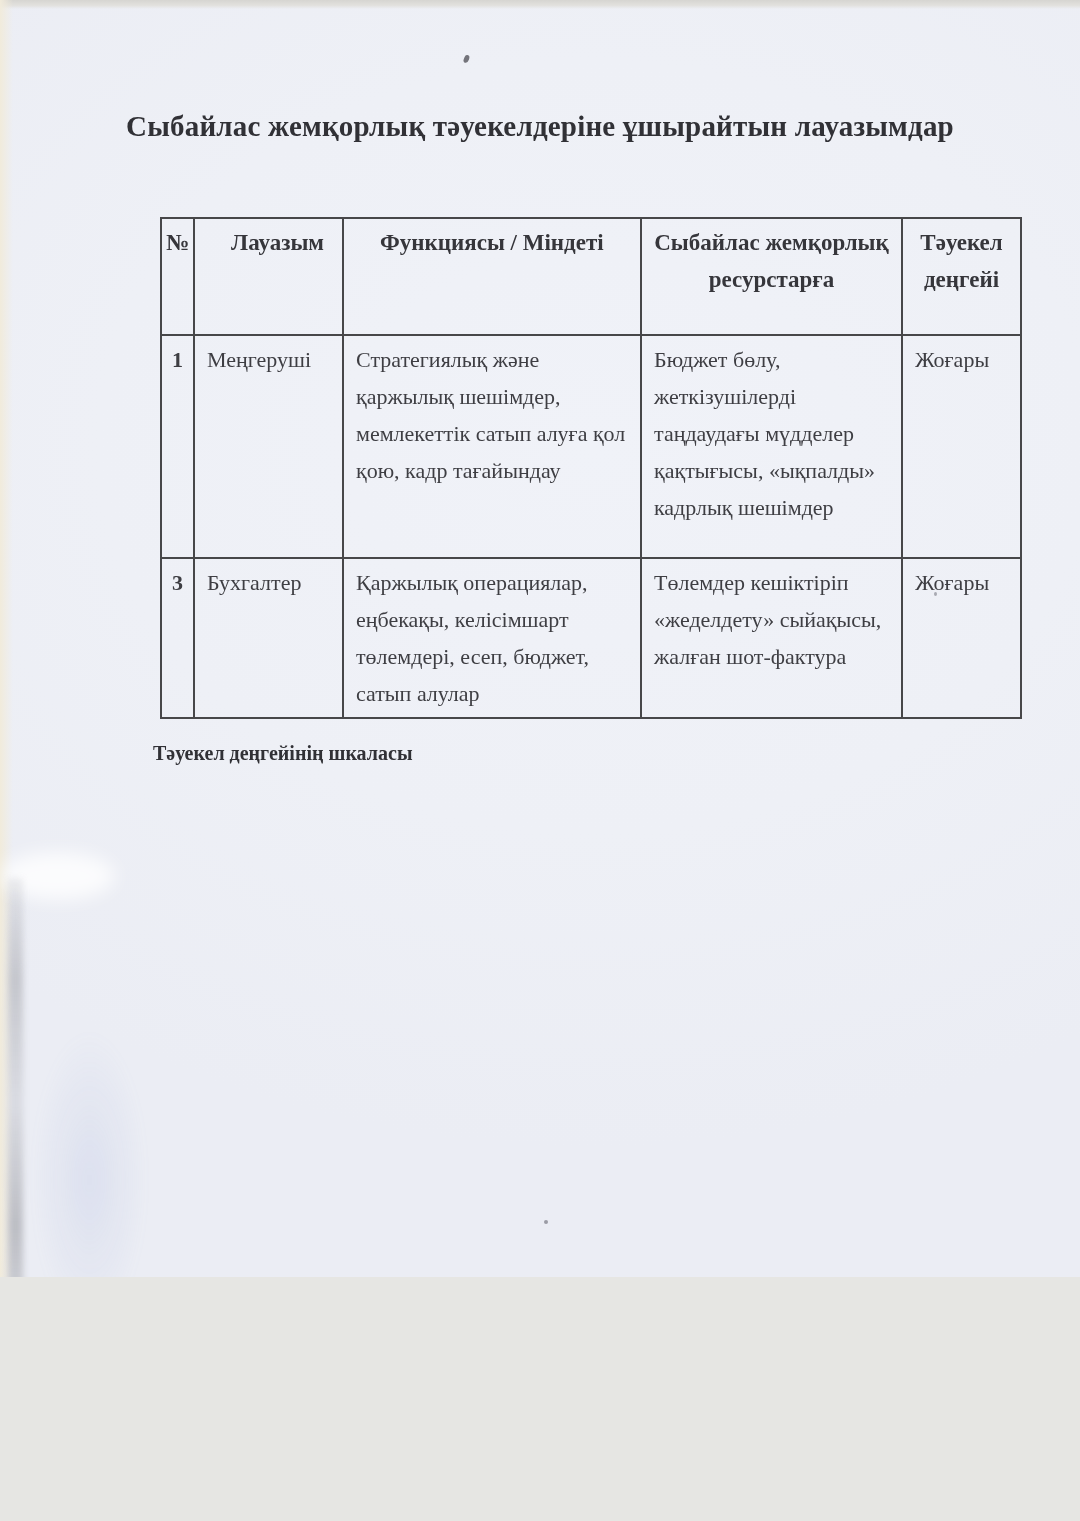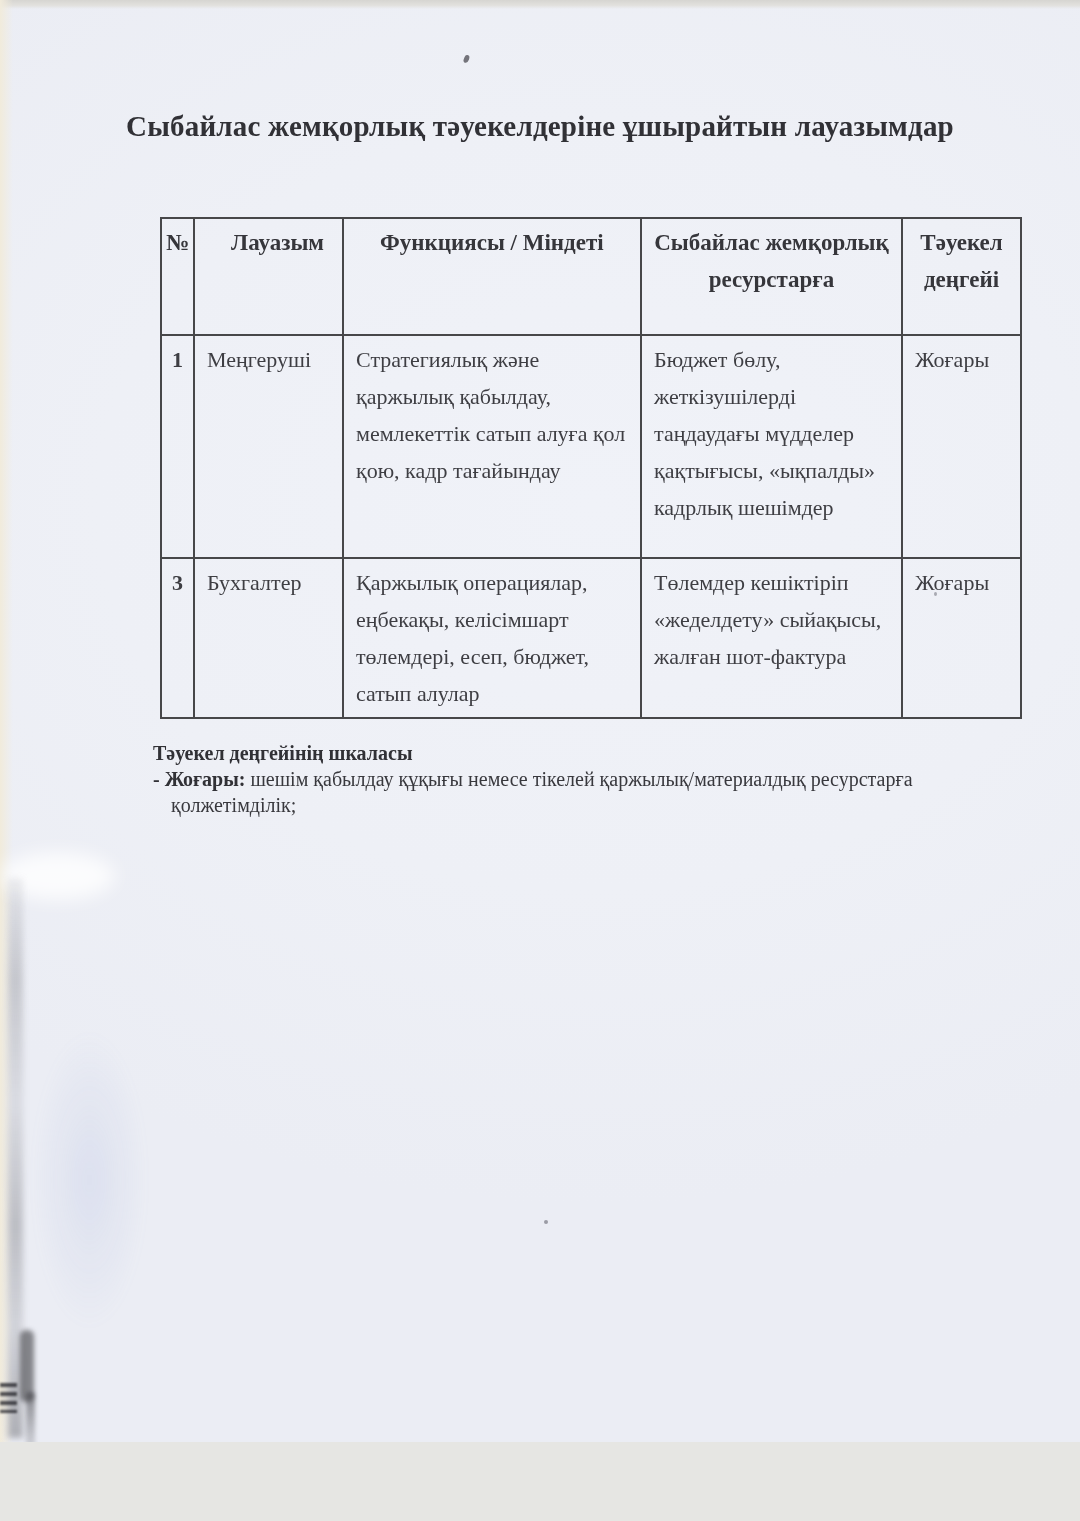--- a/index.html
+++ b/index.html
@@ -1,20 +1,20 @@
 <!DOCTYPE html>
 <html><head>
 <meta charset="utf-8">
 <style>
   html, body { margin: 0; padding: 0; background: #e6e6e3; }
 
   .page {
     position: relative;
     width: 1080px;
-    height: 1442px;
+    height: 1277px;
     overflow: hidden;
     background:
       radial-gradient(ellipse 900px 700px at 55% 35%, #f0f2f8 0%, #eef0f6 55%, #ebedf4 100%);
     font-family: "Liberation Serif", serif;
     color: #3c3c40;
   }
 
   
   .top-band {
     position: absolute; top: 0; left: 0; right: 0; height: 9px;
@@ -147,36 +147,31 @@
       <tr class="r-head">
         <th class="c-center">№</th>
         <th>Лауазым</th>
         <th>Функциясы / Міндеті</th>
         <th class="c-center">Сыбайлас жемқорлық ресурстарға</th>
         <th class="c-center">Тәуекел деңгейі</th>
       </tr>
       <tr class="r-1">
         <td class="c-num">1</td>
         <td>Меңгеруші</td>
-        <td>Стратегиялық және қаржылық қабылдау, мемлекеттік сатып алуға қол қою, кадр тағайындау</td>
+        <td>Стратегиялық және қаржылық шешімдер, мемлекеттік сатып алуға қол қою, кадр тағайындау</td>
         <td>Бюджет бөлу, жеткізушілерді таңдаудағы мүдделер қақтығысы, «ықпалды» кадрлық шешімдер</td>
         <td>Жоғары</td>
       </tr>
       <tr class="r-2">
         <td class="c-num">3</td>
         <td>Бухгалтер</td>
         <td>Қаржылық операциялар, еңбекақы, келісімшарт төлемдері, есеп, бюджет, сатып алулар</td>
         <td>Төлемдер кешіктіріп «жеделдету» сыйақысы, жалған шот-фактура</td>
         <td>Жоғары</td>
       </tr>
     </tbody>
   </table>
 
   <div class="legend">
     <div class="legend-title">Тәуекел деңгейінің шкаласы</div>
-    <div class="legend-item">
-      <b>- Жоғары:</b>
-      <span>шешім қабылдау құқығы немесе тікелей қаржылық/материалдық ресурстарға</span><br>
-      <span class="cont">қолжетімділік;</span>
-    </div>
   </div>
 
 </div>
 
 </body></html>

